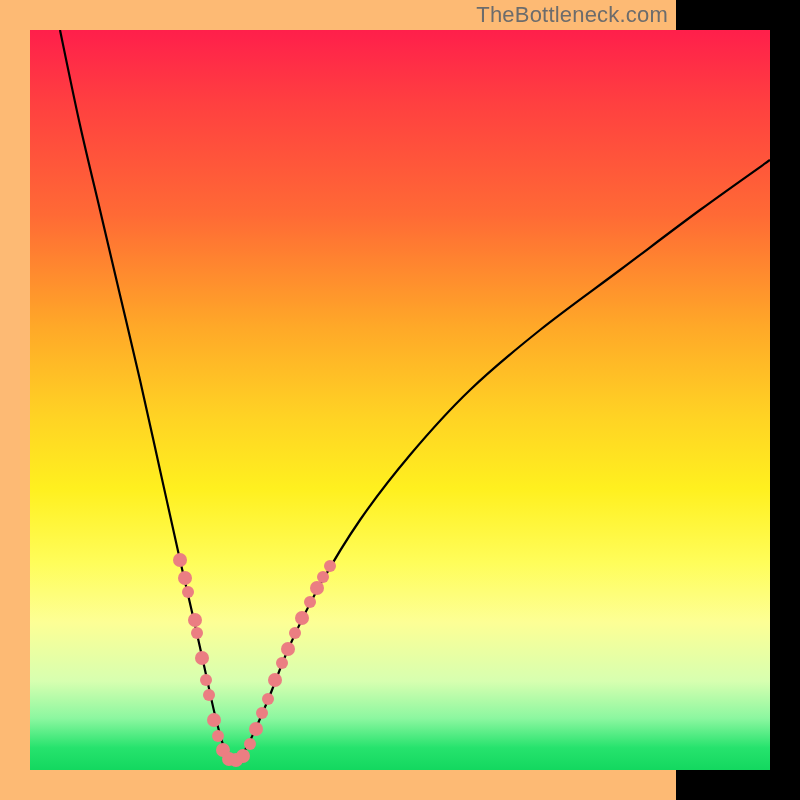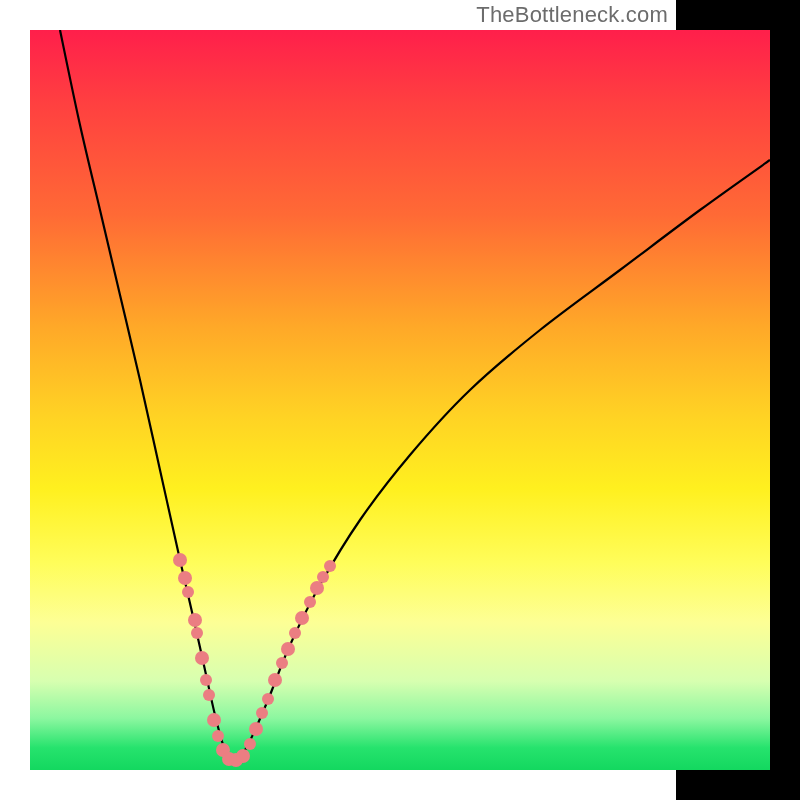--- a/index.html
+++ b/index.html
@@ -10,21 +10,21 @@
     overflow: hidden;
     background: #000;
     font-family: Arial, Helvetica, sans-serif;
   }
   .frame {
     position: absolute;
     top: 0;
     left: 0;
     width: 676px;
     height: 800px;
-    background: #ffffff;
+    background: #fdba74;
   }
   .plot-area {
     position: absolute;
     top: 30px;
     left: 30px;
     width: 740px;
     height: 740px;
     background: linear-gradient(
       to bottom,
       #ff1f4b 0%,

